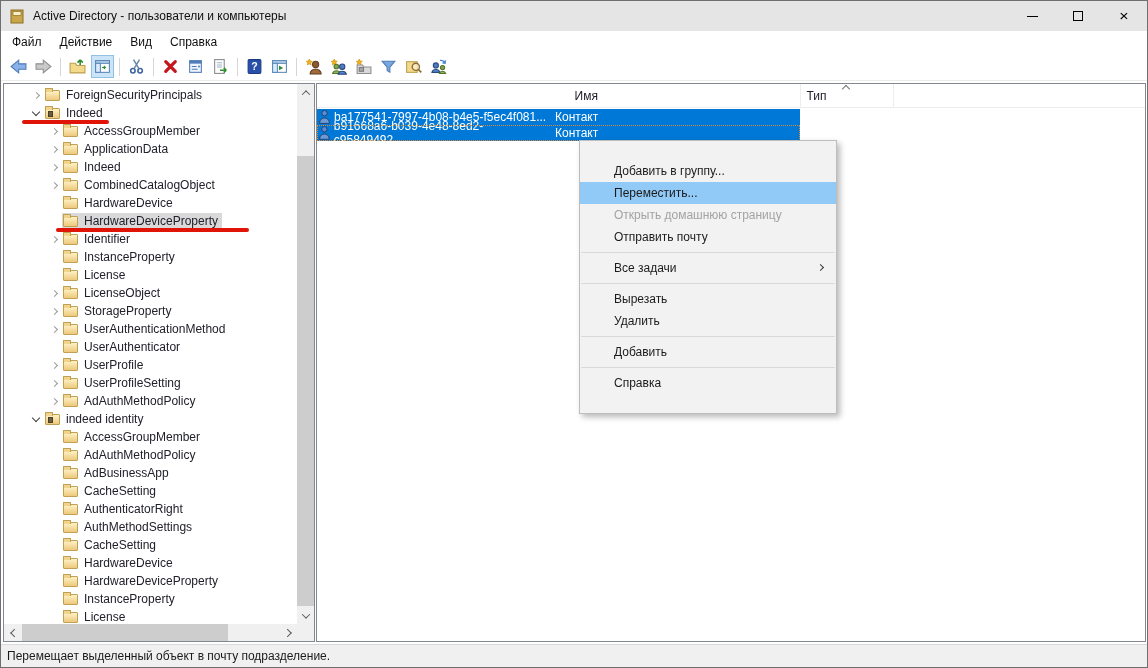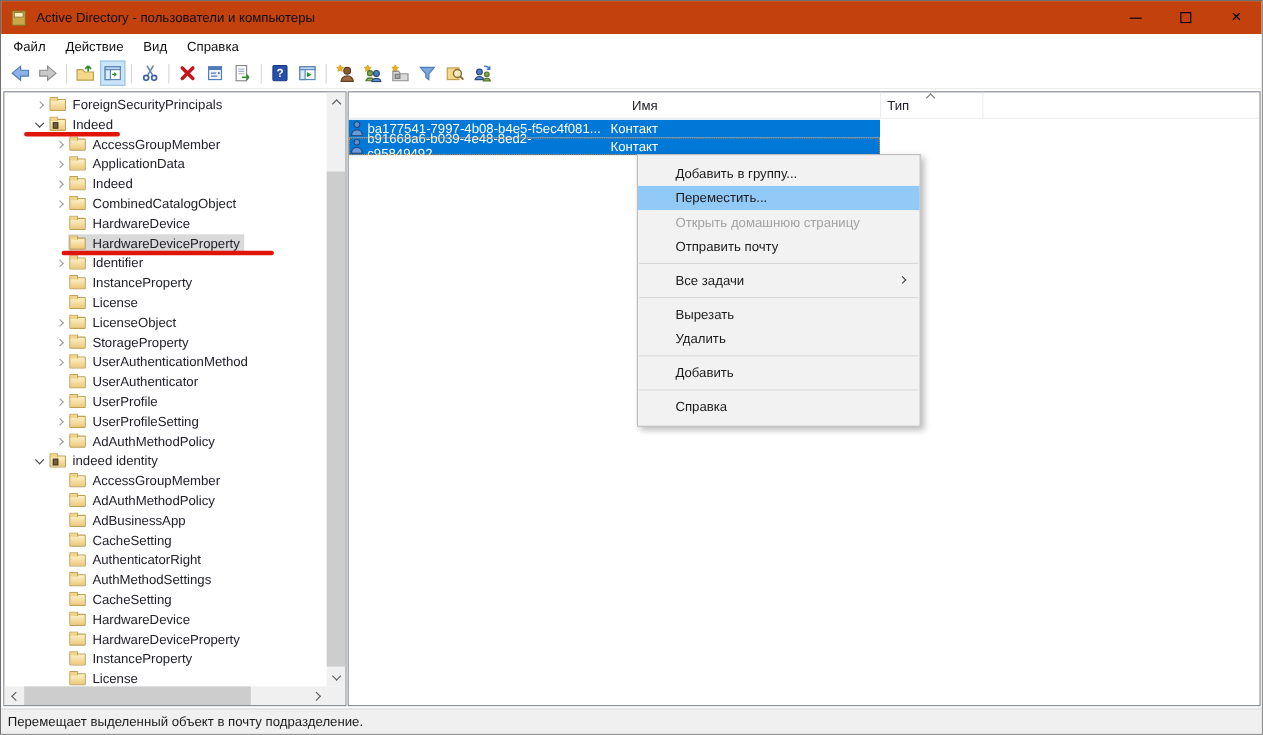--- a/index.html
+++ b/index.html
@@ -3,21 +3,21 @@
 <meta charset="utf-8">
 <style>
   * { box-sizing: border-box; }
   html,body { margin:0; padding:0; background:#888; }
   body { font-family:"Liberation Sans", sans-serif; }
 
   .window { position:relative; width:1148px; height:668px; background:#fff;
             border:1px solid #6f6f6f; overflow:hidden; }
 
   
-  .titlebar { height:30px; display:flex; align-items:center; background:#c2410c;text-align:center; }
+  .titlebar { height:30px; display:flex; align-items:center; background:#e5e5e5;text-align:center; }
   .title-icon { margin-left:9px; width:15px; height:15px; flex:0 0 auto; }
   .title-text { margin-left:8px; font-size:12px; color:#101010; }
   .win-controls { margin-left:auto; display:flex; height:100%; }
   .win-btn { width:46px; height:100%; display:flex; align-items:center; justify-content:center; }
   .glyph-min { width:11px; height:1px; background:#000; }
   .glyph-max { width:10px; height:10px; border:1px solid #000; }
   .glyph-close { font-size:16px; color:#000; line-height:1; transform:scaleY(.95); }
 
   
   .menubar { height:22px; display:flex; align-items:center; padding-left:2px; background:#fff; }
@@ -82,21 +82,21 @@
   .list-row { height:16px; display:flex; align-items:center; font-size:12px; color:#fff; }
   .list-row .sel { background:#0078d7; height:100%; display:flex; align-items:center; }
   .list-row.focus-row .sel { outline:1px dotted #e08a32; outline-offset:-1px; }
   .cell-name { width:232px; display:flex; align-items:center; gap:4px; padding-left:2px; overflow:hidden; }
   .cell-type { width:93px; padding-left:6px; }
   .cell-desc { width:158px; }
 
   
   .context-menu { position:absolute; left:578px; top:139px; width:258px; background:#f2f2f2;
                   border:1px solid #bdbdbd; box-shadow:3px 3px 6px rgba(0,0,0,.28);
-                  padding:6px 0; z-index:20; }
+                  padding:19px 0; z-index:20; }
   .cm-item { height:22px; line-height:22px; padding-left:34px; font-size:12px; color:#1b1b1b; position:relative; }
   .cm-item.highlighted { background:#91c9f7; }
   .cm-item.disabled { color:#a3a3a3; }
   .cm-sep { height:1px; background:#d9d9d9; margin:4px 1px; }
   .cm-sub-arrow { position:absolute; right:13px; top:8px; width:5px; height:5px;
                   border-top:1.3px solid #3a3a3a; border-right:1.3px solid #3a3a3a; transform:rotate(45deg); }
 
   
   .statusbar { position:absolute; left:0; right:0; bottom:0; height:23px; background:#f0f0f0;
                border-top:1px solid #dadada; display:flex; align-items:center; padding-left:6px;

